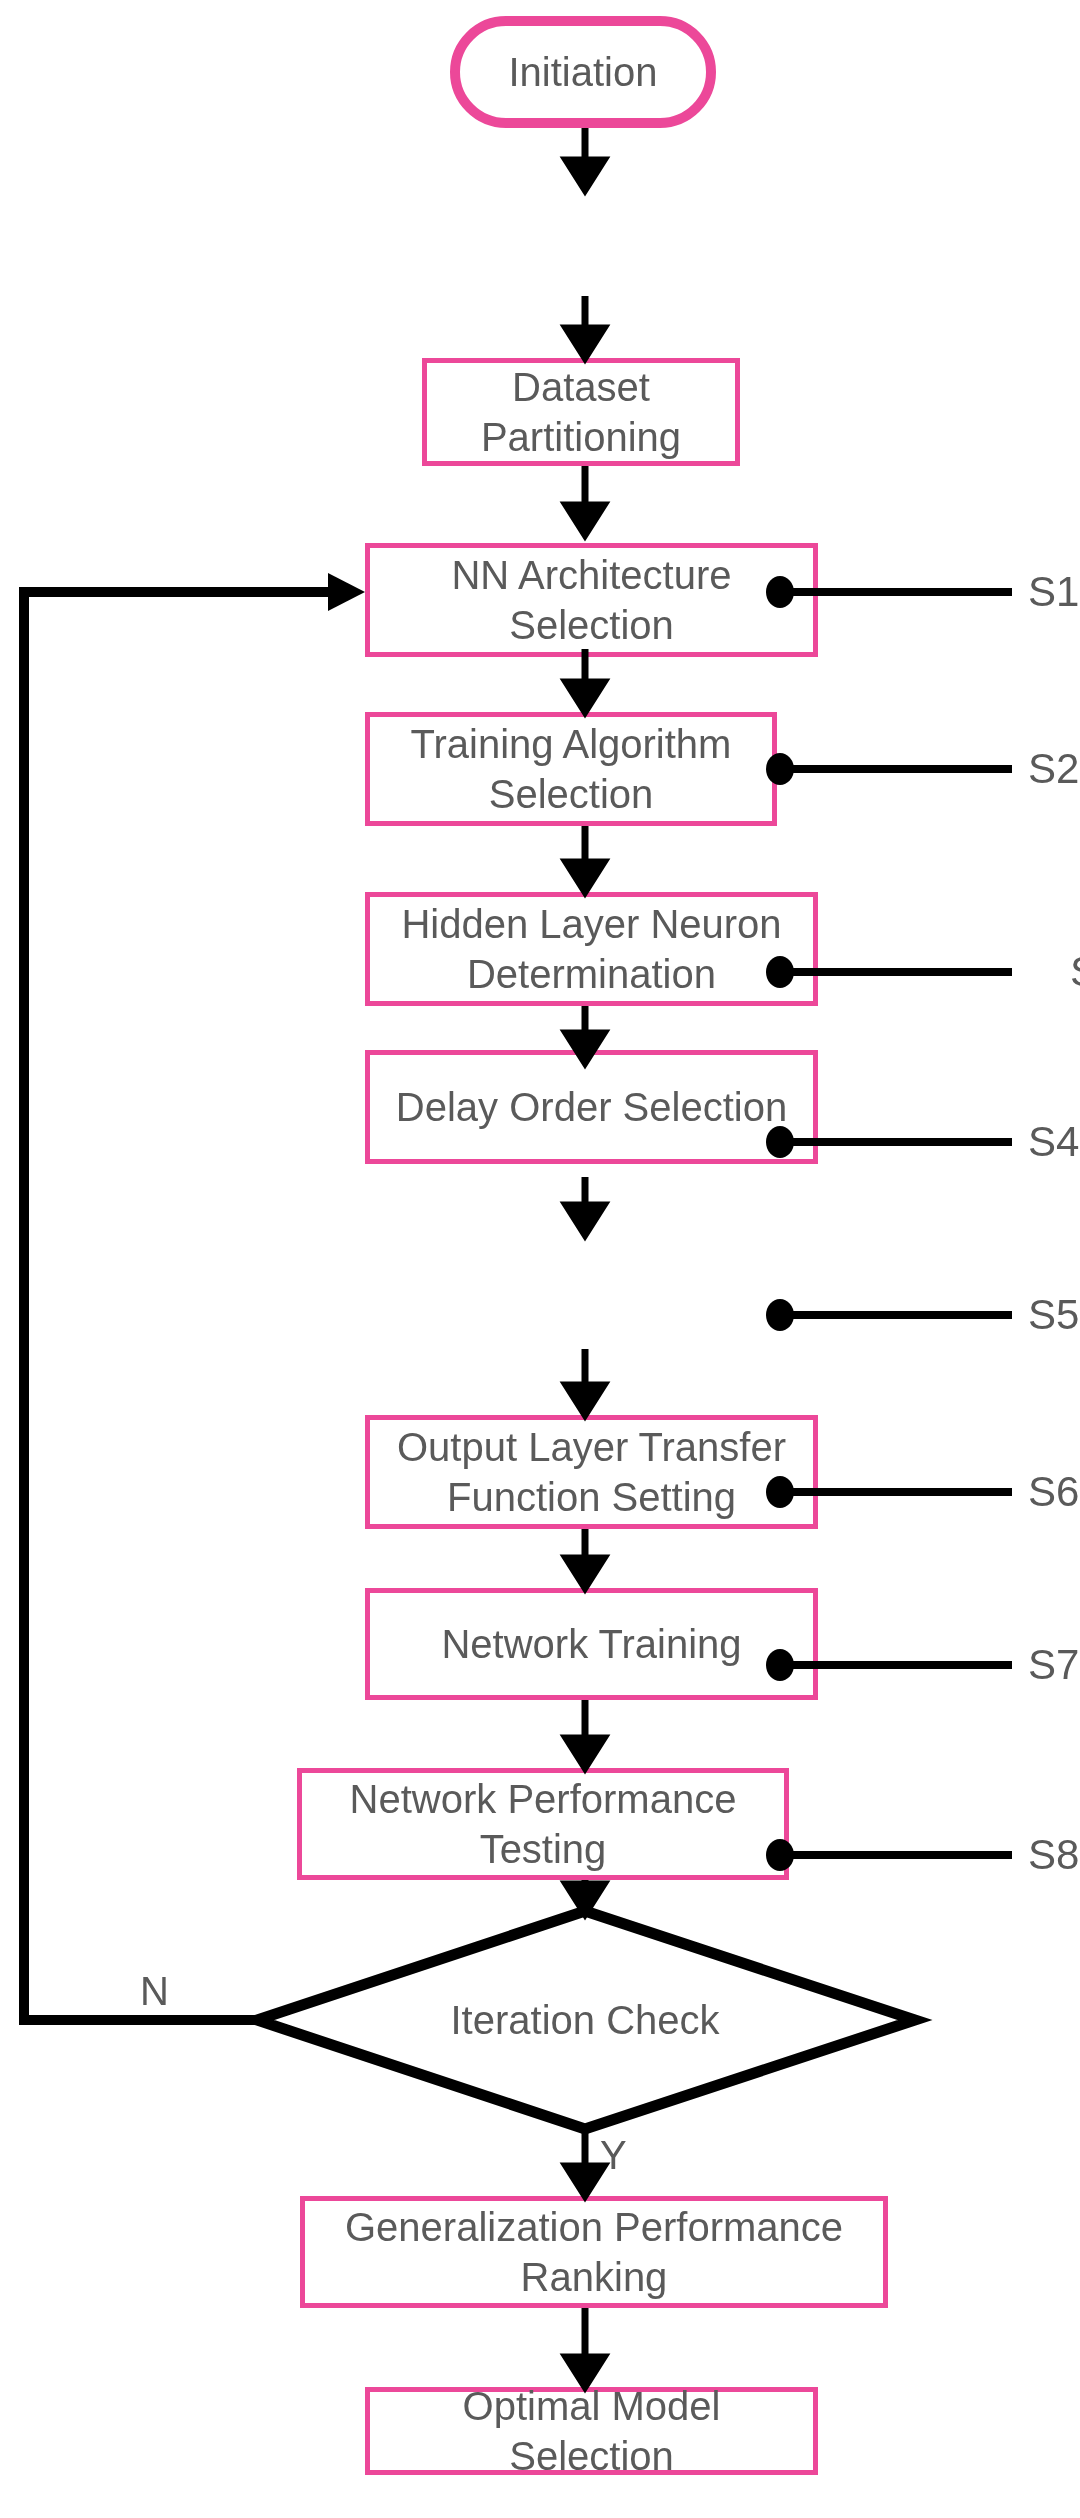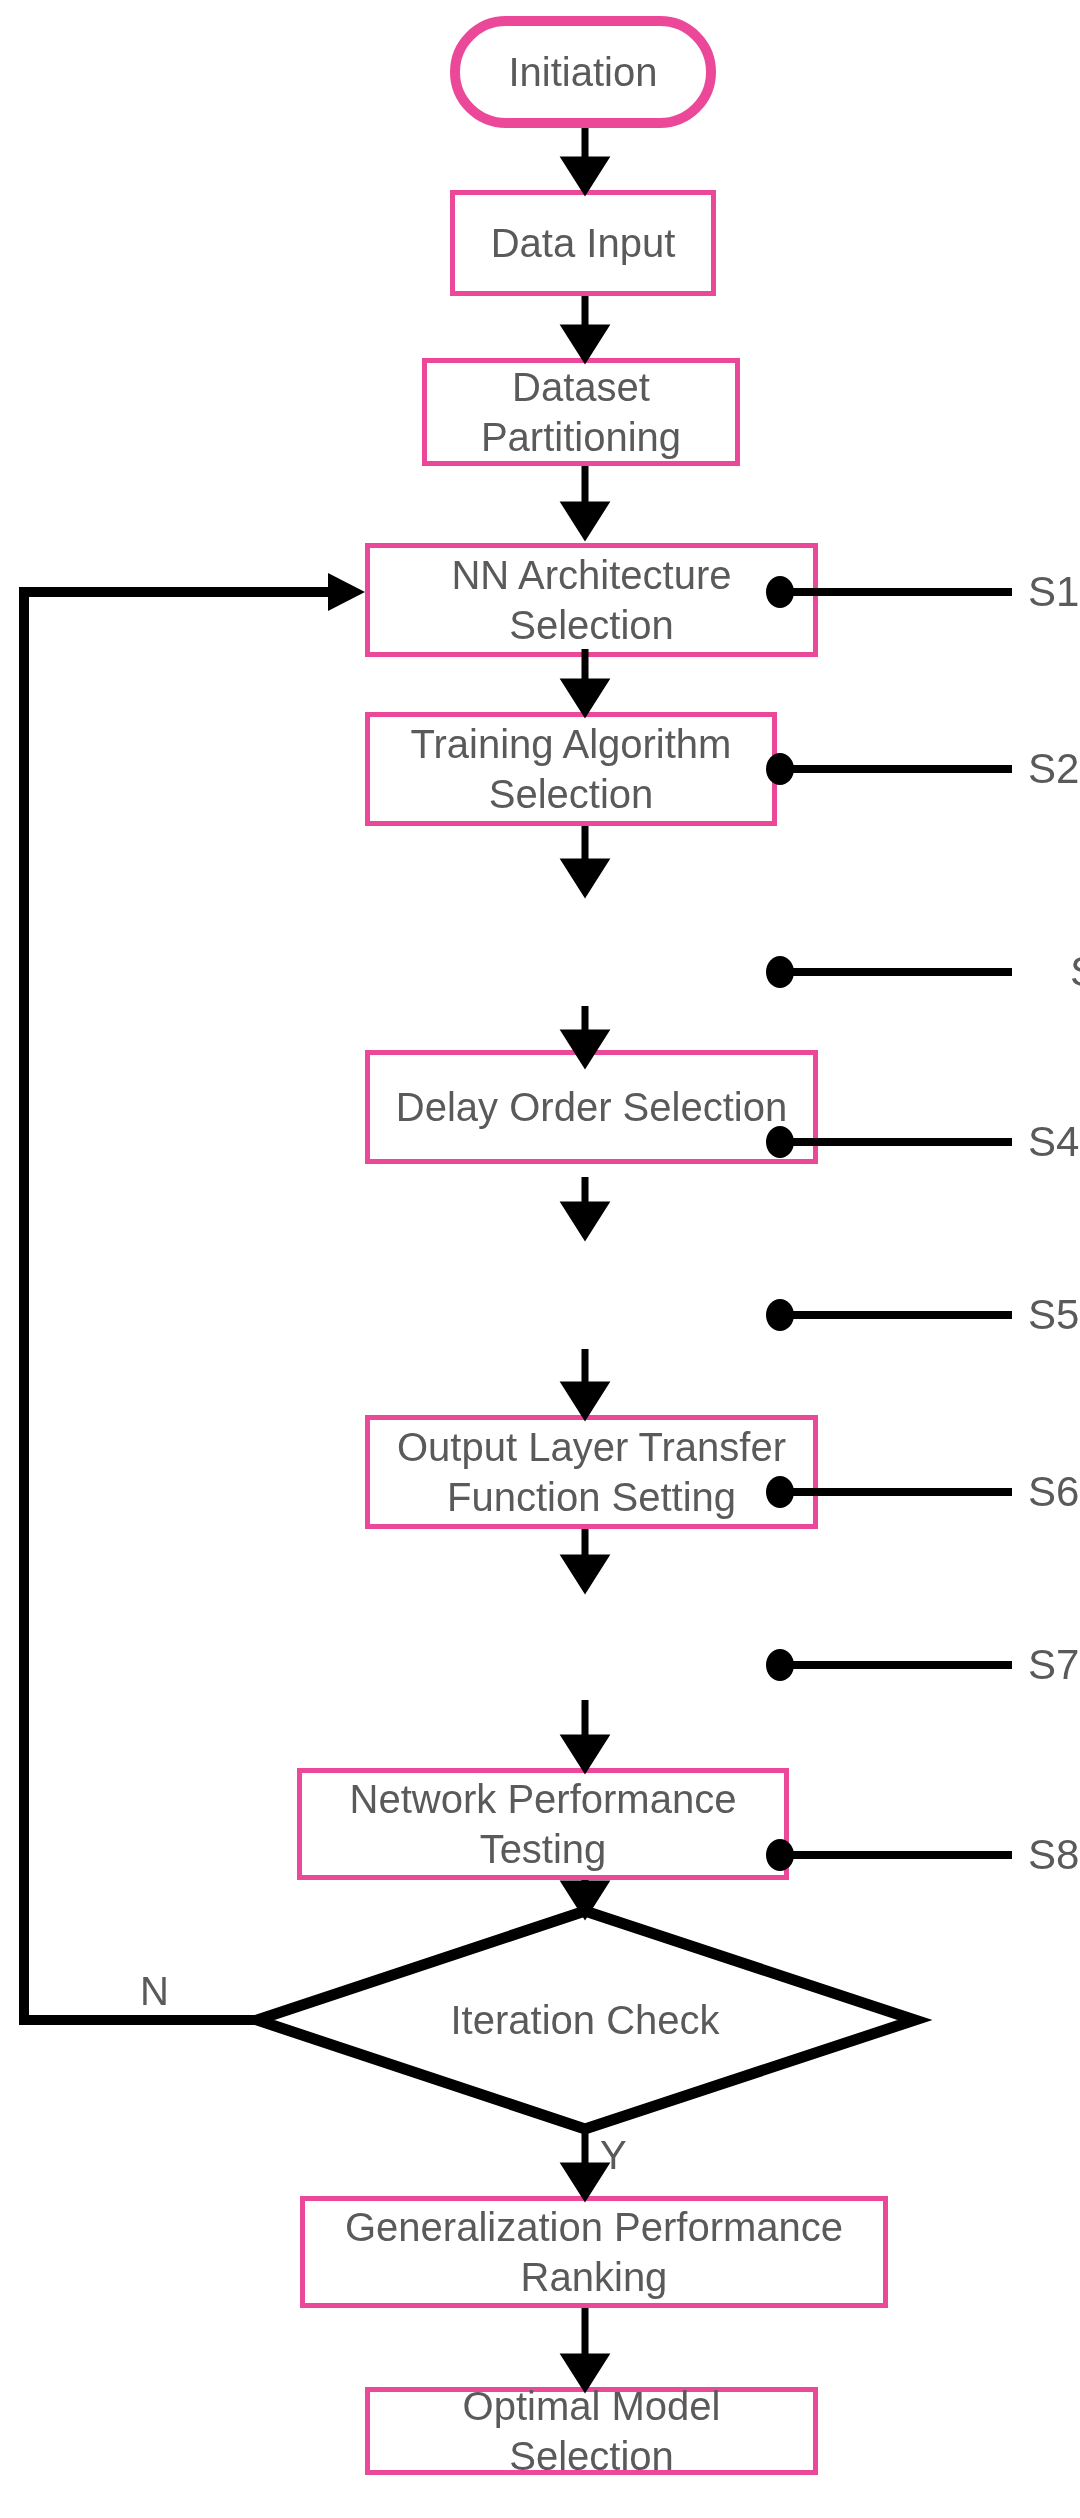--- a/index.html
+++ b/index.html
@@ -27,46 +27,49 @@
 </style>
 </head>
 <body>
 
 <div id="stage">
 
   <div class="node terminator" style="left:450px;top:16px;width:266px;height:112px;">
     <span class="lbl">Initiation</span>
   </div>
 
-  <div class="node" style="left:450px;top:190px;width:266px;height:106px;">
-    <span class="lbl">Data Input</span>
-  </div>
 
   <div class="node" style="left:422px;top:358px;width:318px;height:108px;">
     <span class="lbl">Dataset Partitioning</span>
   </div>
 
   <div class="node" style="left:365px;top:543px;width:453px;height:114px;">
     <span class="lbl">NN Architecture Selection</span>
   </div>
 
   <div class="node" style="left:365px;top:712px;width:412px;height:114px;">
     <span class="lbl">Training Algorithm Selection</span>
   </div>
 
+  <div class="node" style="left:365px;top:892px;width:453px;height:114px;">
+    <span class="lbl">Hidden Layer Neuron Determination</span>
+  </div>
 
   <div class="node" style="left:365px;top:1050px;width:453px;height:114px;">
     <span class="lbl">Delay Order Selection</span>
   </div>
 
 
   <div class="node" style="left:365px;top:1415px;width:453px;height:114px;">
     <span class="lbl">Output Layer Transfer Function Setting</span>
   </div>
 
+  <div class="node" style="left:365px;top:1588px;width:453px;height:112px;">
+    <span class="lbl">Network Training</span>
+  </div>
 
   <div class="node" style="left:297px;top:1768px;width:492px;height:112px;">
     <span class="lbl">Network Performance Testing</span>
   </div>
 
   <div class="node" style="left:300px;top:2196px;width:588px;height:112px;">
     <span class="lbl">Generalization Performance Ranking</span>
   </div>
 
   <div class="node" style="left:365px;top:2387px;width:453px;height:88px;">

